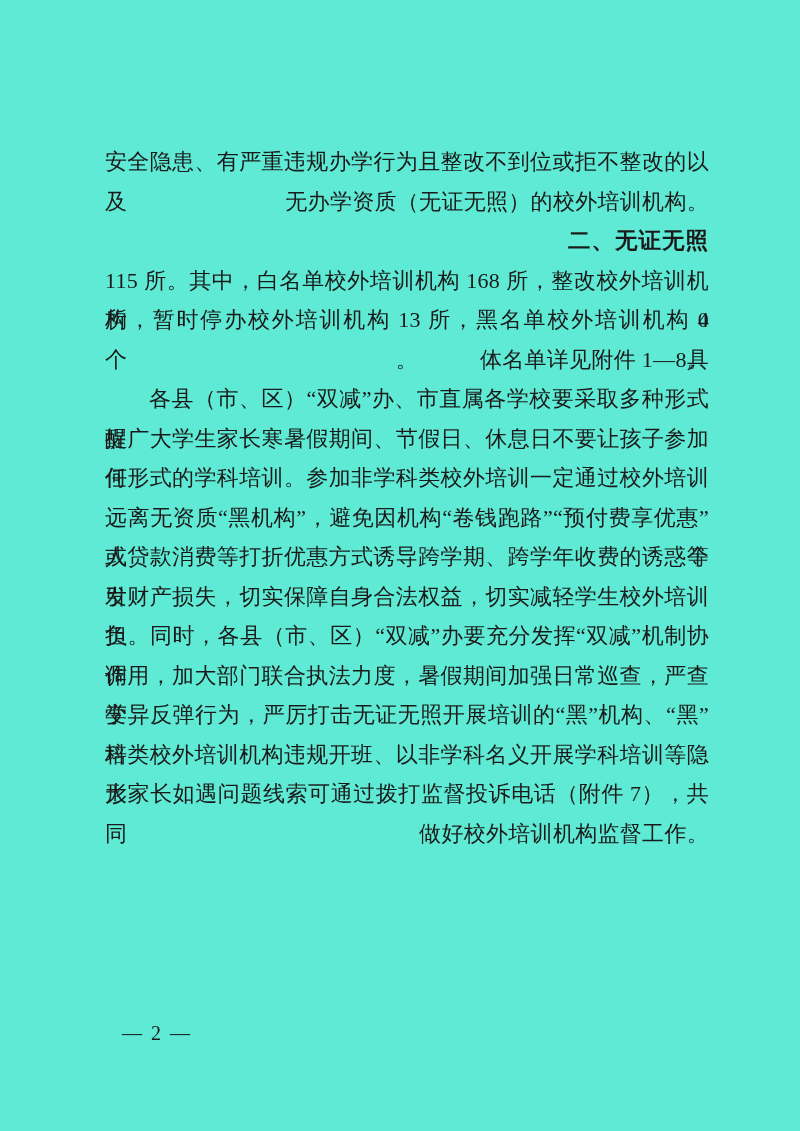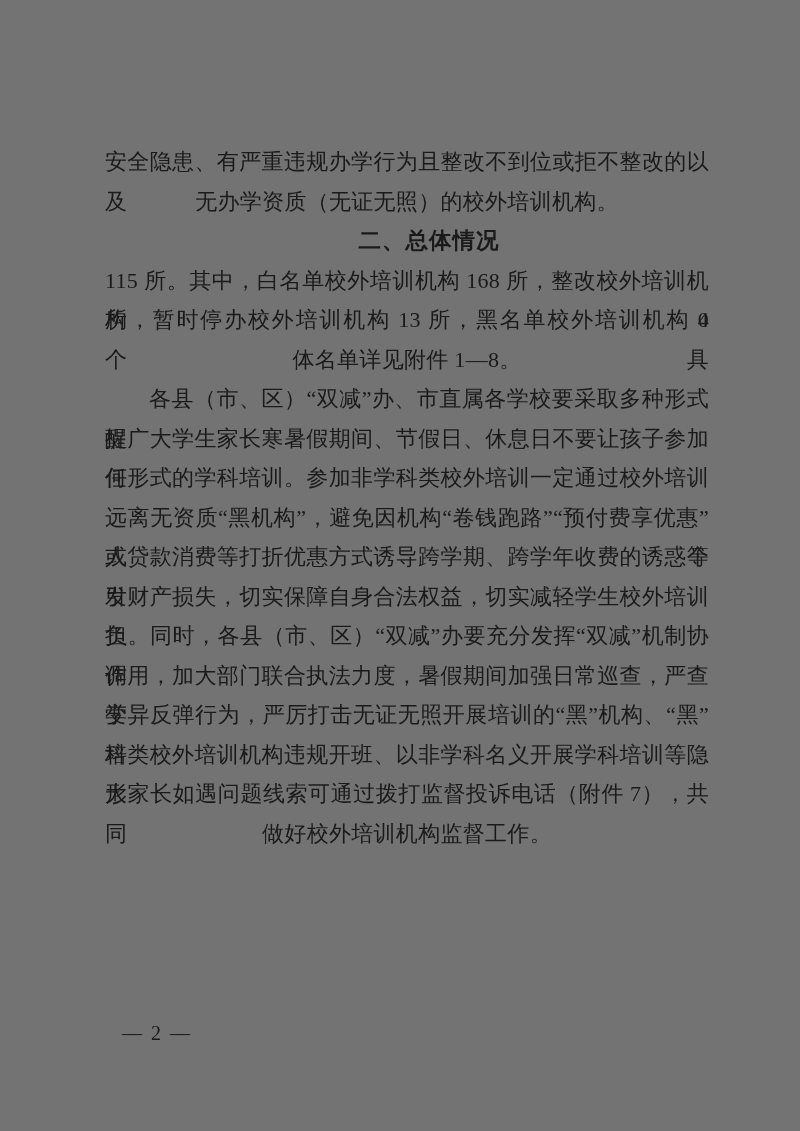--- a/index.html
+++ b/index.html
@@ -14,34 +14,34 @@
     overflow: hidden;
     font-family: "Liberation Serif", "DejaVu Serif", serif;
     color: #1a1a1a;
   }
   .page {
     position: absolute;
     left: 0;
     top: 0;
     width: 800px;
     height: 1131px;
-    background: #737373;
+    background: #5eead4;
   }
   .text-block {
     position: absolute;
     left: 105px;
     top: 142px;
     width: 604px;
   }
   .line {
     font-size: 22px;
     line-height: 39.5px;
     height: 39.5px;
     letter-spacing: 0.3px;
-    text-align: center;
+    text-align: right;
     white-space: normal;
   }
   .line.full {
     text-align: justify;
     text-align-last: justify;
   }
   .line.indent {
     text-indent: 44px;
   }
   .line.heading {
@@ -61,21 +61,21 @@
     color: #1a1a1a;
   }
 </style>
 </head>
 <body>
 
 <div class="page">
   <div class="text-block">
       <div class="line full">安全隐患、有严重违规办学行为且整改不到位或拒不整改的以及</div>
       <div class="line left">无办学资质（无证无照）的校外培训机构。</div>
-      <div class="line heading">二、总体情况</div>
+      <div class="line heading">二、无证无照</div>
       <div class="line full">115 所。其中，白名单校外培训机构 168 所，整改校外培训机构 4</div>
       <div class="line full">所，暂时停办校外培训机构 13 所，黑名单校外培训机构 0 个。具</div>
       <div class="line left">体名单详见附件 1—8。</div>
       <div class="line full indent">各县（市、区）“双减”办、市直属各学校要采取多种形式提</div>
       <div class="line full">醒广大学生家长寒暑假期间、节假日、休息日不要让孩子参加任</div>
       <div class="line full">何形式的学科培训。参加非学科类校外培训一定通过校外培训</div>
       <div class="line full">远离无资质“黑机构”，避免因机构“卷钱跑路”“预付费享优惠”或个</div>
       <div class="line full">人贷款消费等打折优惠方式诱导跨学期、跨学年收费的诱惑等引</div>
       <div class="line full">发财产损失，切实保障自身合法权益，切实减轻学生校外培训负</div>
       <div class="line full">担。同时，各县（市、区）“双减”办要充分发挥“双减”机制协调</div>

